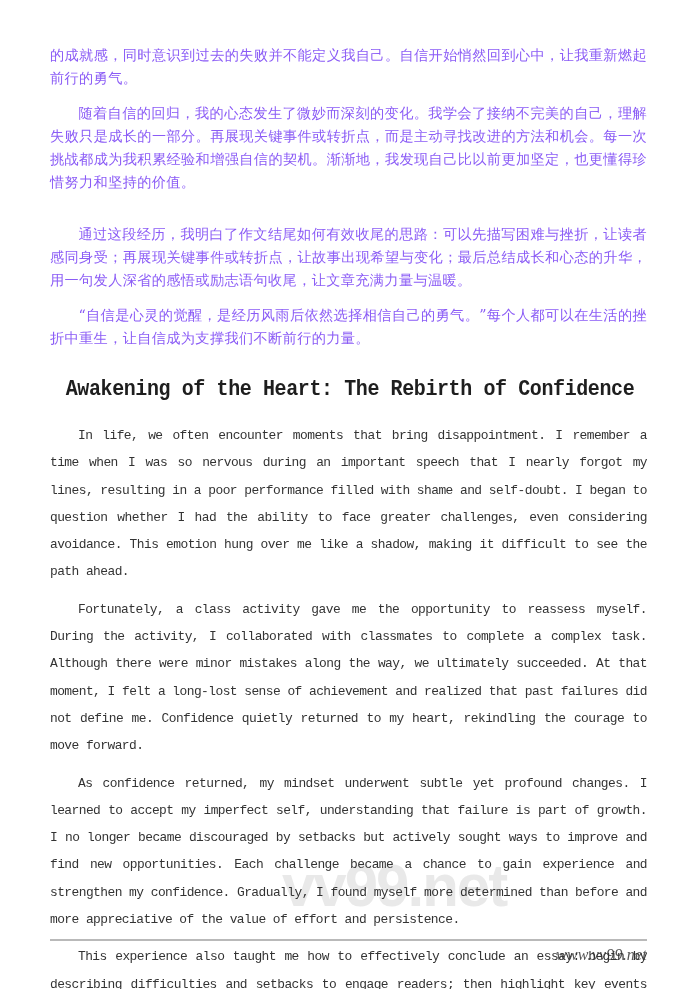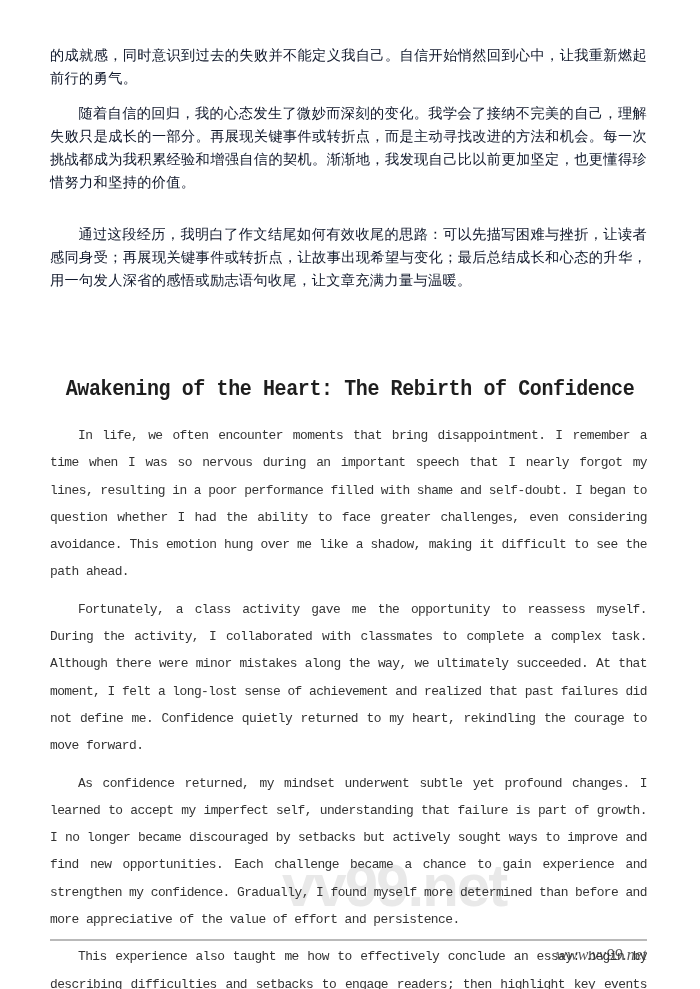--- a/index.html
+++ b/index.html
@@ -7,21 +7,21 @@
       width: 700px; height: 989px; overflow: hidden;
       background: #ffffff; position: relative;
       color: #2a2a2a;
     }
     .page { position: absolute; left: 0; top: 0; width: 700px; height: 989px; }
     .cn {
       position: absolute; left: 50px; width: 597px;
       font-family: "DejaVu Serif", serif;
       font-size: 14.2px; line-height: 23px;
       letter-spacing: 0.35px;
-      color: #0f172a;
+      color: #8b5cf6;
       text-align: justify;
       margin: 0;
     }
     .cn-p { margin: 0; text-indent: 2em; }
     .cn-p.noindent { text-indent: 0; }
     .title {
       position: absolute; left: 0; width: 700px; top: 375px;
       text-align: center;
       font-family: "Liberation Mono", monospace;
       font-size: 20px; line-height: 28px;
@@ -62,20 +62,21 @@
 <body>
 
 <div class="page">
 
   <div class="watermark">vv99.net</div>
 
   <div class="cn z1" style="top:44px;">
     <p class="cn-p noindent">的成就感，同时意识到过去的失败并不能定义我自己。自信开始悄然回到心中，让我重新燃起前行的勇气。</p>
     <p class="cn-p" style="margin-top:12px;">随着自信的回归，我的心态发生了微妙而深刻的变化。我学会了接纳不完美的自己，理解失败只是成长的一部分。再展现关键事件或转折点，而是主动寻找改进的方法和机会。每一次挑战都成为我积累经验和增强自信的契机。渐渐地，我发现自己比以前更加坚定，也更懂得珍惜努力和坚持的价值。</p>
     <p class="cn-p" style="margin-top:29px;">通过这段经历，我明白了作文结尾如何有效收尾的思路：可以先描写困难与挫折，让读者感同身受；再展现关键事件或转折点，让故事出现希望与变化；最后总结成长和心态的升华，用一句发人深省的感悟或励志语句收尾，让文章充满力量与温暖。</p>
+    <p class="cn-p" style="margin-top:12px;">“自信是心灵的觉醒，是经历风雨后依然选择相信自己的勇气。”每个人都可以在生活的挫折中重生，让自信成为支撑我们不断前行的力量。</p>
   </div>
 
   <h1 class="title z1" style="margin:0;">Awakening of the Heart: The Rebirth of Confidence</h1>
 
   <div class="en z1" style="top:422px;">
     <p class="en-p">In life, we often encounter moments that bring disappointment. I remember a time when I was so nervous during an important speech that I nearly forgot my lines, resulting in a poor performance filled with shame and self-doubt. I began to question whether I had the ability to face greater challenges, even considering avoidance. This emotion hung over me like a shadow, making it difficult to see the path ahead.</p>
     <p class="en-p" style="margin-top:10px;">Fortunately, a class activity gave me the opportunity to reassess myself. During the activity, I collaborated with classmates to complete a complex task. Although there were minor mistakes along the way, we ultimately succeeded. At that moment, I felt a long-lost sense of achievement and realized that past failures did not define me. Confidence quietly returned to my heart, rekindling the courage to move forward.</p>
     <p class="en-p" style="margin-top:10px;">As confidence returned, my mindset underwent subtle yet profound changes. I learned to accept my imperfect self, understanding that failure is part of growth. I no longer became discouraged by setbacks but actively sought ways to improve and find new opportunities. Each challenge became a chance to gain experience and strengthen my confidence. Gradually, I found myself more determined than before and more appreciative of the value of effort and persistence.</p>
     <p class="en-p" style="margin-top:10px;">This experience also taught me how to effectively conclude an essay: begin by describing difficulties and setbacks to engage readers; then highlight key events or turning points to introduce hope and change; finally, summarize growth and mindset elevation, ending with a thought-provoking or inspiring sentence that leaves the essay powerful and warm.</p>
 

